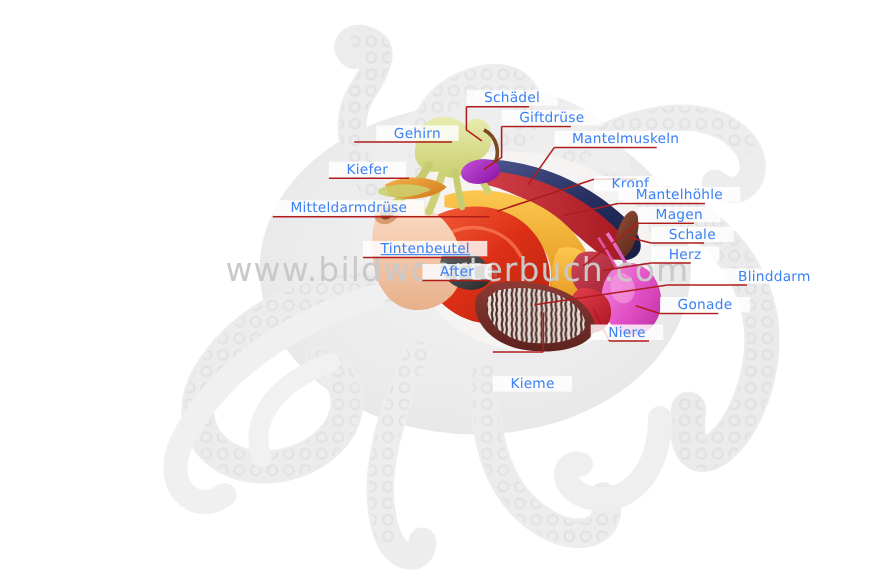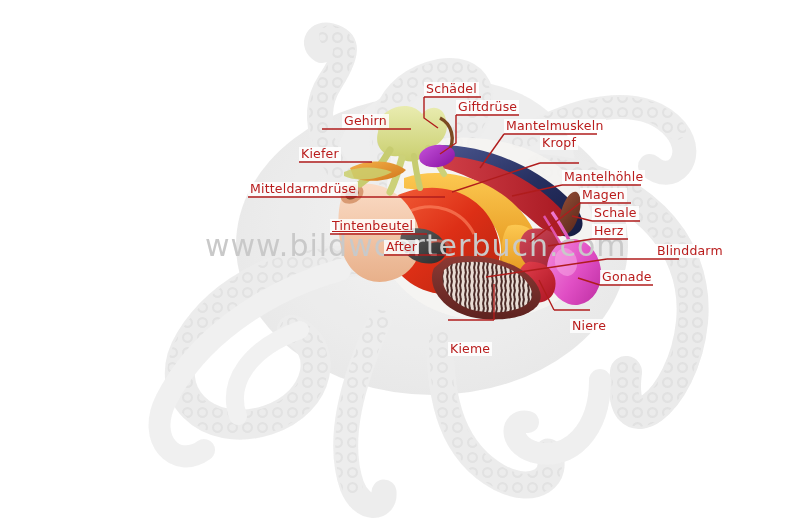--- a/index.html
+++ b/index.html
@@ -28,24 +28,24 @@
     white-space:nowrap;
     user-select:none;
     line-height:36px;
   }
 
   
   .label{
     position:absolute;
     font-family:"DejaVu Sans", sans-serif;
     font-size:12.5px;
-    color:#b91c1c;
+    color:#3b82f6;
     white-space:nowrap;
     background:rgba(255,255,255,0.82);
-    padding:0 2px;
+    padding:0 16px;
     line-height:14px;
     letter-spacing:0.2px;
   }
   .label.l{text-align:left;}
 
   
   #leaders{position:absolute;left:0;top:0;width:800px;height:527px;pointer-events:none;}
 </style>
 </head>
 <body>
@@ -287,26 +287,26 @@
       <path d="M448 320 L 494 320"></path>
       <path d="M494 320 L 494 284"></path>
     </g>
   </svg>
 
   <div class="label l" style="left:424px;top:82px;">Schädel</div>
   <div class="label l" style="left:456px;top:100px;">Giftdrüse</div>
   <div class="label l" style="left:322px;top:114px;margin-left:20px;">Gehirn</div>
   <div class="label l" style="left:504px;top:119px;">Mantelmuskeln</div>
   <div class="label l" style="left:299px;top:147px;">Kiefer</div>
-  <div class="label l" style="left:540px;top:136px;">Kropf</div>
+  <div class="label l" style="left:540px;top:160px;">Kropf</div>
   <div class="label l" style="left:562px;top:170px;">Mantelhöhle</div>
   <div class="label l" style="left:248px;top:182px;">Mitteldarmdrüse</div>
   <div class="label l" style="left:580px;top:188px;">Magen</div>
   <div class="label l" style="left:592px;top:206px;">Schale</div>
   <div class="label l" style="left:330px;top:219px;text-decoration:underline;">Tintenbeutel</div>
   <div class="label l" style="left:592px;top:224px;">Herz</div>
   <div class="label l" style="left:384px;top:240px;">After</div>
   <div class="label l" style="left:607px;top:244px;margin-left:48px;">Blinddarm</div>
   <div class="label l" style="left:600px;top:270px;">Gonade</div>
-  <div class="label l" style="left:570px;top:295px;margin-top:24px;">Niere</div>
+  <div class="label l" style="left:537px;top:295px;">Niere</div>
   <div class="label l" style="left:448px;top:305px;margin-top:37px;">Kieme</div>
 
 </div>
 
 </body></html>

